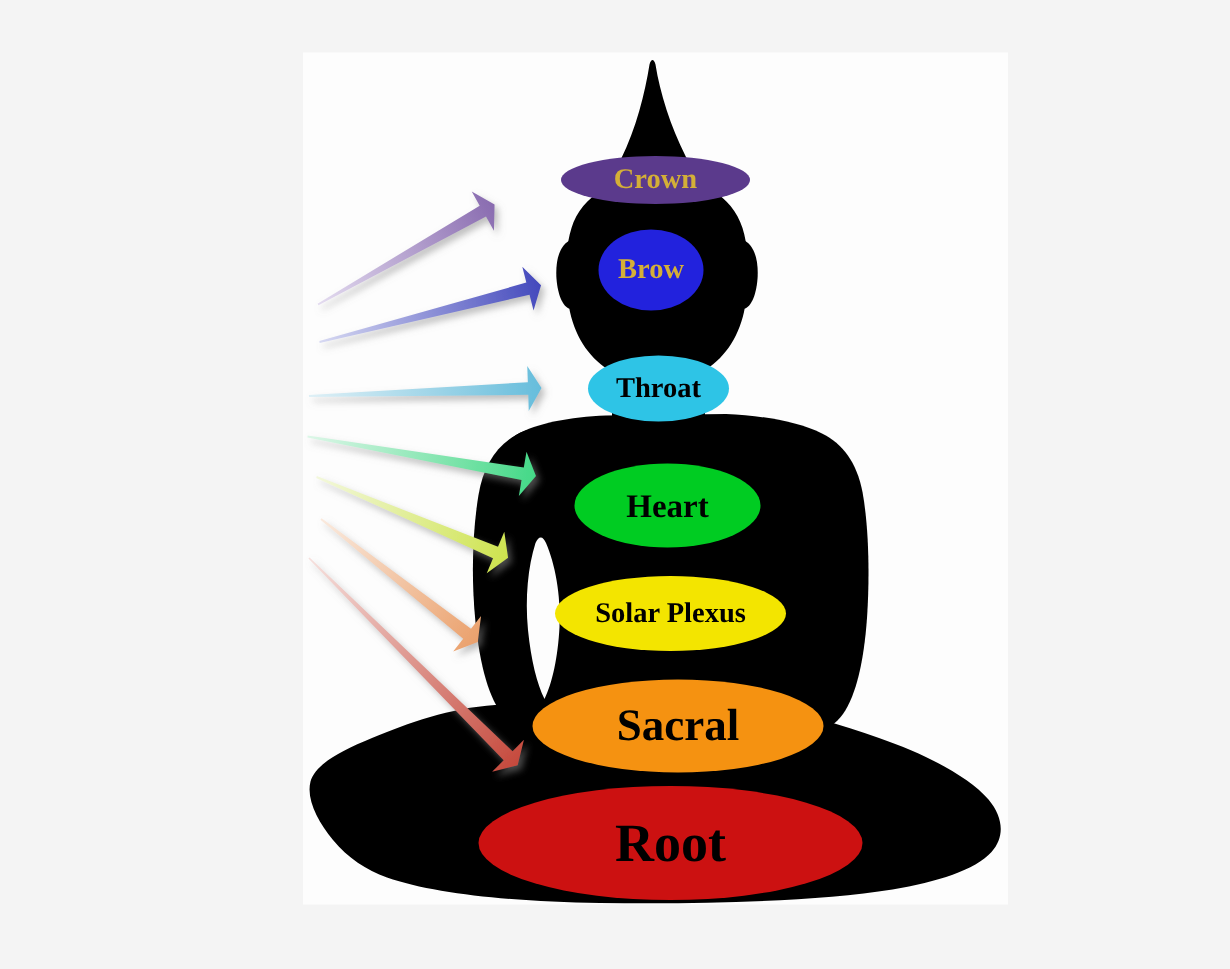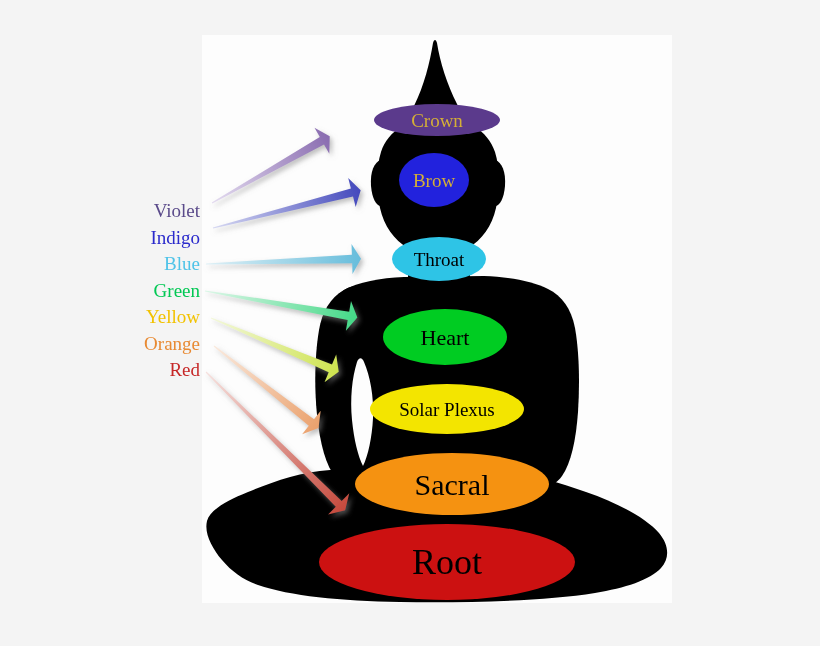--- a/index.html
+++ b/index.html
@@ -12,20 +12,21 @@
     width: 820px;
     height: 646px;
     overflow: hidden;
     font-family: "Liberation Serif", "DejaVu Serif", serif;
   }
   #stage {
     position: relative;
     width: 820px;
     height: 646px;
     background: #f4f4f4;
+    font-weight: bold;
   }
   #canvas {
     position: absolute;
     left: 202px;
     top: 35px;
     width: 470px;
     height: 568px;
     background: #fdfdfd;
   }
   #diagram-svg {
@@ -203,23 +204,14 @@
         <polygon points="212.3,203.5 324.0,144.4 329.3,153.8 329.7,136.3 348.0,126.0 329.7,136.3 314.5,127.7 319.8,137.1 211.7,202.5" fill="url(#agrad0)" filter="url(#softshadow)"></polygon>
         <polygon points="213.1,228.6 353.0,196.5 355.7,207.0 360.7,190.2 381.0,185.0 360.7,190.2 348.2,177.9 350.9,188.4 212.9,227.4" fill="url(#agrad1)" filter="url(#softshadow)"></polygon>
         <polygon points="206.0,264.6 352.2,263.2 352.5,274.0 361.0,258.7 382.0,258.0 361.0,258.7 351.5,244.0 351.9,254.8 206.0,263.4" fill="url(#agrad2)" filter="url(#softshadow)"></polygon>
         <polygon points="204.9,291.6 347.7,320.0 345.9,330.7 357.3,317.4 378.0,321.0 357.3,317.4 351.0,301.1 349.2,311.7 205.1,290.4" fill="url(#agrad3)" filter="url(#softshadow)"></polygon>
         <polygon points="210.8,318.6 328.7,372.2 324.5,382.2 338.7,371.8 358.0,380.0 338.7,371.8 336.2,354.5 332.0,364.5 211.2,317.4" fill="url(#agrad4)" filter="url(#softshadow)"></polygon>
         <polygon points="213.6,346.5 308.8,425.8 302.1,434.3 318.5,428.0 335.0,441.0 318.5,428.0 320.7,410.7 314.0,419.2 214.4,345.5" fill="url(#agrad5)" filter="url(#softshadow)"></polygon>
         <polygon points="205.6,372.4 335.8,506.8 328.1,514.5 345.1,510.2 360.0,525.0 345.1,510.2 349.3,493.2 341.7,500.9 206.4,371.6" fill="url(#agrad6)" filter="url(#softshadow)"></polygon>
       </g>
   </svg>
 
-  <div class="legend">
-    <span class="legend-item" style="color: rgb(90, 74, 138);">Violet</span>
-    <span class="legend-item" style="color: rgb(42, 42, 204);">Indigo</span>
-    <span class="legend-item" style="color: rgb(79, 195, 232);">Blue</span>
-    <span class="legend-item" style="color: rgb(0, 200, 83);">Green</span>
-    <span class="legend-item" style="color: rgb(242, 194, 0);">Yellow</span>
-    <span class="legend-item" style="color: rgb(232, 138, 51);">Orange</span>
-    <span class="legend-item" style="color: rgb(198, 40, 40);">Red</span>
-  </div>
 
 </div>
 
 </body></html>

